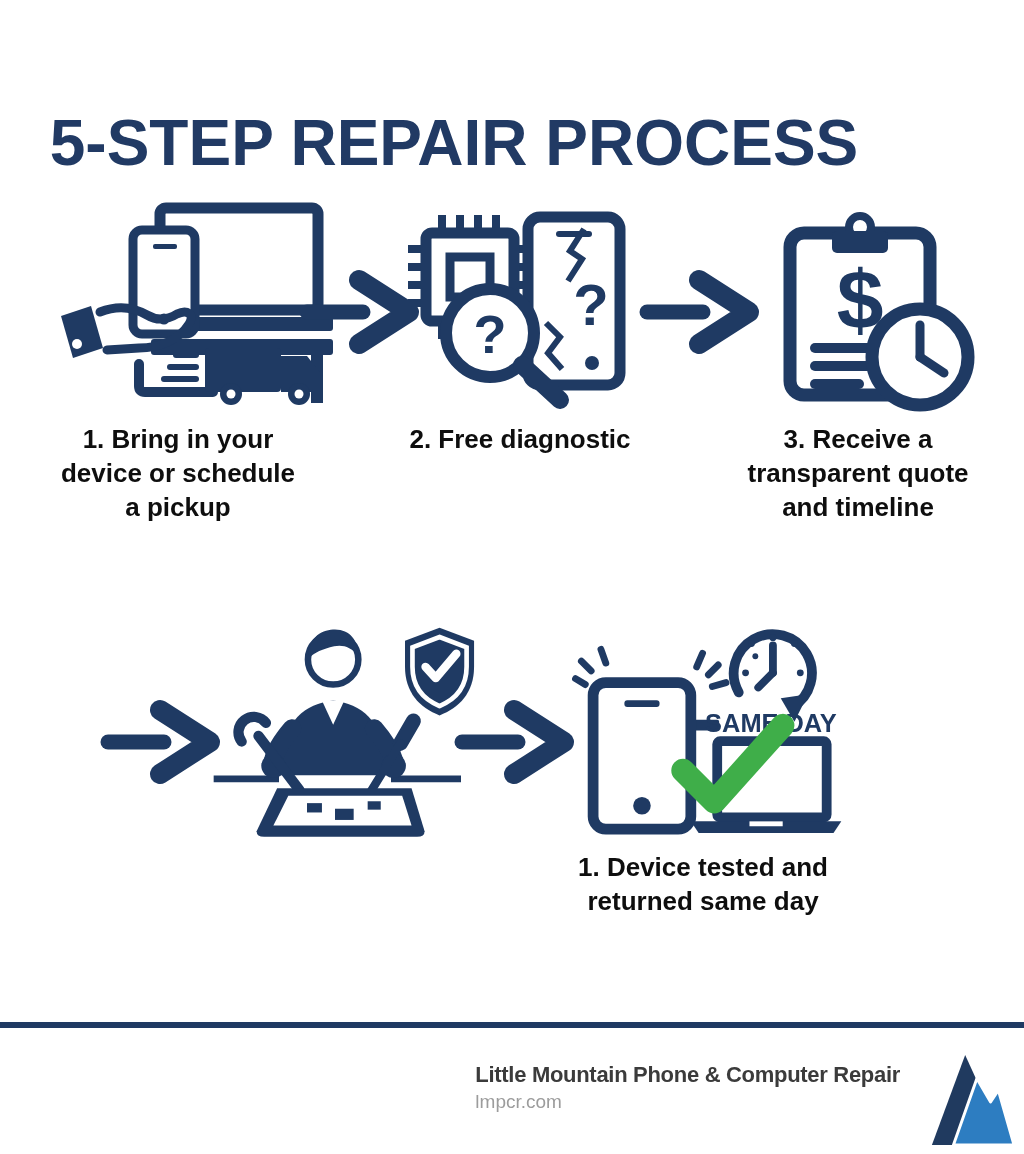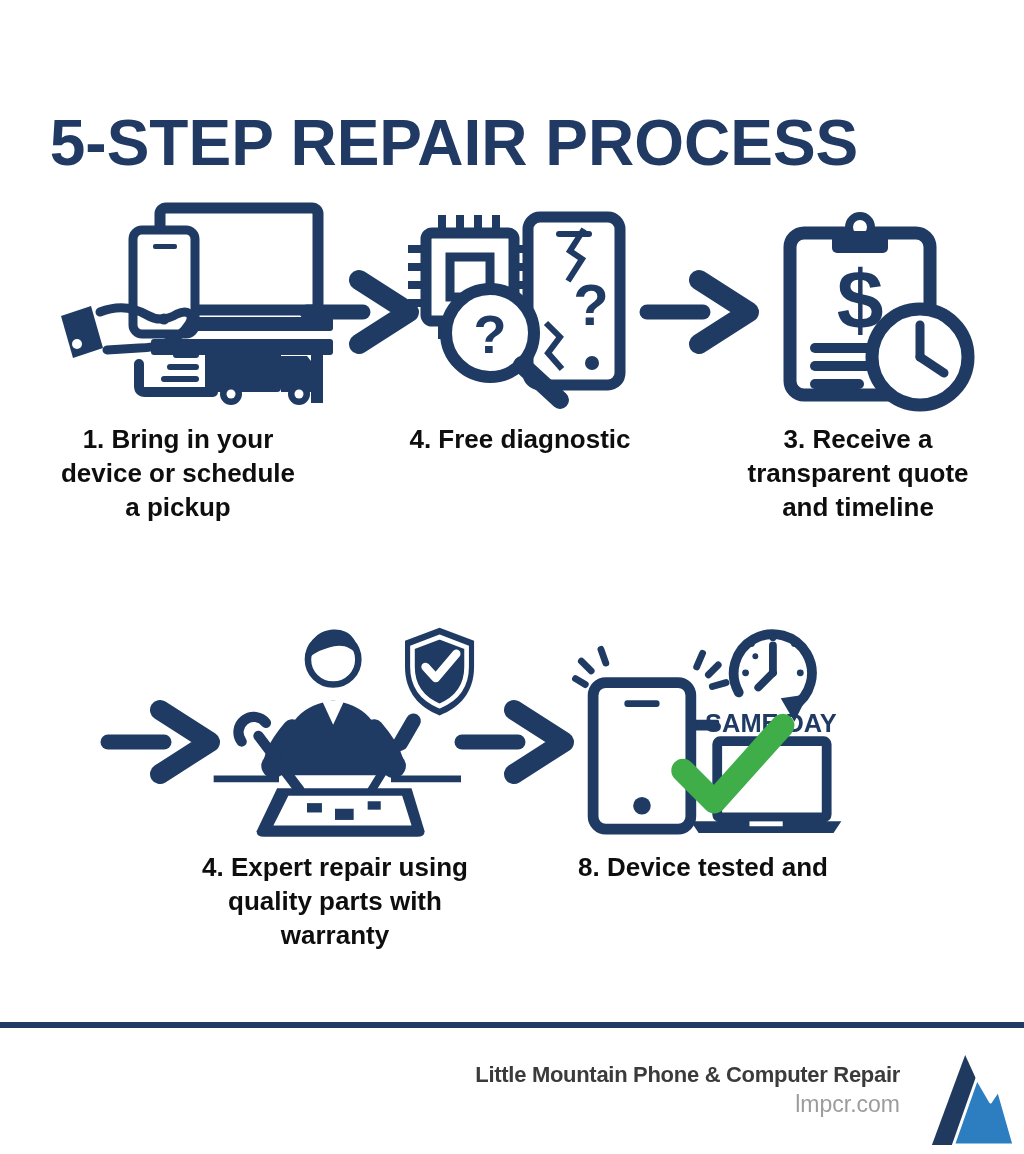--- a/index.html
+++ b/index.html
@@ -15,23 +15,23 @@
     margin-top:44px;
   }
   .icon-box{position:absolute;}
   .icon-box svg{width:100%;height:100%;display:block;}
   .caption{
     position:absolute;width:360px;text-align:center;color:#0e0e0e;
     font-size:26px;font-weight:bold;line-height:34px;
   }
   .caption span{display:block;white-space:nowrap;}
   .footer-divider{position:absolute;left:0;top:1022px;width:1024px;height:6px;background:#1f3a63;}
-  .footer-text{position:absolute;right:124px;top:1062px;text-align:right;}
+  .footer-text{position:absolute;right:124px;top:1062px;}
   .brand{font-size:22px;font-weight:bold;color:#3b3b3b;letter-spacing:-0.3px;}
-  .website{font-size:23px;color:#9c9c9c;margin-top:3px;}
+  .website{font-size:19px;color:#9c9c9c;margin-top:3px;}
   .logo-box{position:absolute;left:928px;top:1050px;width:88px;height:100px;}
   .logo-box svg{width:100%;height:100%;display:block;}
 </style>
 </head>
 <body>
 
 <div class="stage">
 
   <div class="title">5-STEP REPAIR PROCESS</div>
 
@@ -129,21 +129,21 @@
       <line x1="158" y1="156" x2="182" y2="172" stroke="#1f3a63" stroke-width="9" stroke-linecap="round"></line>
     </svg>
   </div>
 
   <div class="caption" style="left:-2px;top:422px;">
     <span>1. Bring in your</span>
     <span>device or schedule</span>
     <span>a pickup</span>
   </div>
   <div class="caption" style="left:340px;top:422px;">
-    <span>4. Free diagnostic</span>
+    <span>2. Free diagnostic</span>
     <span></span>
   </div>
   <div class="caption" style="left:678px;top:422px;">
     <span>3. Receive a</span>
     <span>transparent quote</span>
     <span>and timeline</span>
   </div>
 
   <div class="icon-box" style="left:98px;top:698px;width:125px;height:88px;">
     <svg viewBox="0 0 125 88" fill="none">
@@ -224,27 +224,23 @@
           <line x1="36" y1="28" x2="41" y2="42"></line>
         <line x1="140" y1="32" x2="134" y2="46"></line>
           <line x1="156" y1="44" x2="146" y2="54"></line>
           <line x1="164" y1="62" x2="150" y2="66"></line>
       </g>
 
       <polyline points="120,152 152,184 222,106" stroke="#3fae49" stroke-width="24" stroke-linecap="round" stroke-linejoin="round"></polyline>
     </svg>
   </div>
 
-  <div class="caption" style="left:155px;top:850px;">
-    <span>4. Expert repair using</span>
-    <span>quality parts with</span>
-    <span>warranty</span>
-  </div>
   <div class="caption" style="left:523px;top:850px;">
-    <span>8. Device tested and</span>
+    <span>1. Device tested and</span>
+    <span>returned same day</span>
   </div>
 
   <div class="footer-divider"></div>
   <div class="footer-text">
     <div class="brand">Little Mountain Phone &amp; Computer Repair</div>
     <div class="website">lmpcr.com</div>
   </div>
   <div class="logo-box">
     <svg viewBox="0 0 90 100">
       <polygon points="38,4 80,96 4,96" fill="#203a5f"></polygon>

